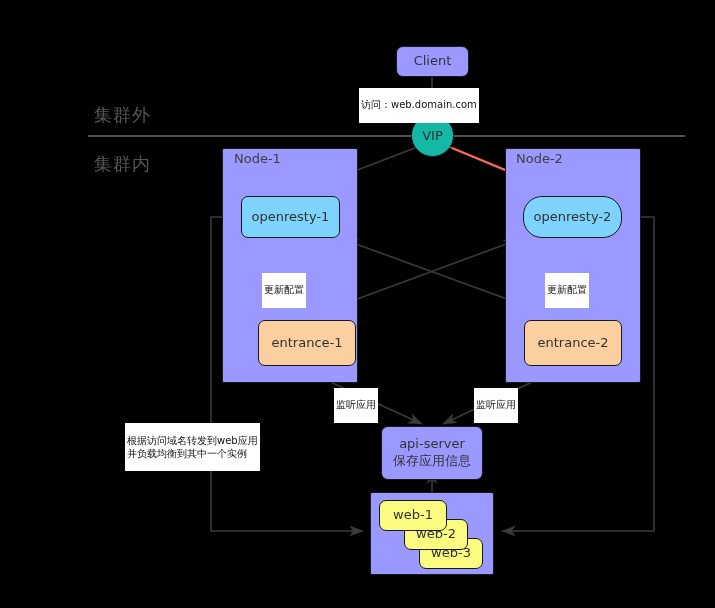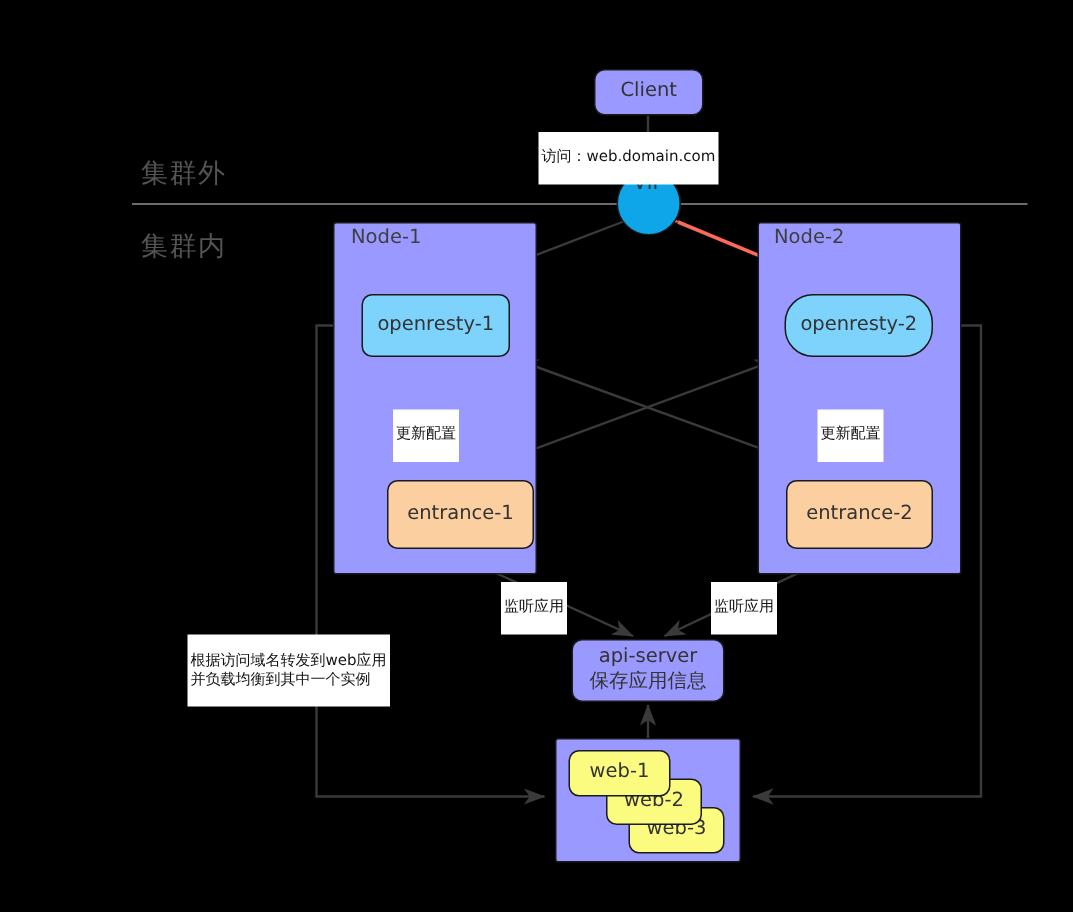--- a/index.html
+++ b/index.html
@@ -55,24 +55,25 @@
     border: 1.6px solid #1a1a1a;
     border-radius: 7px;
   }
   .box-purple { background: #9999ff; }
   .box-lightblue { background: #7dd3fc; }
   .box-orange { background: #fbcfa0; }
   .box-yellow { background: #fbfb80; }
   .circle {
     position: absolute;
     box-sizing: border-box;
-    background: #0ea5e9;
+    background: #14b8a6;
     border: 1.6px solid #1a1a1a;
     border-radius: 50%;
     display: flex;
+    align-items: center;
     justify-content: center;
     color: #333333;
     font-size: 13px;
   }
   .edge-label {
     position: absolute;
     background: #ffffff;
     color: #111111;
     font-size: 10px;
     line-height: 1.25;
@@ -161,21 +162,21 @@
   </div>
 
   <div class="node box box-orange" style="left:242px; top:320px; width:98px; height:46px;margin-left:16px;">
     <span>entrance-1</span>
   </div>
 
   <div class="node box box-orange" style="left:524px; top:320px; width:98px; height:46px;">
     <span>entrance-2</span>
   </div>
 
-  <div class="node box box-purple two-line" style="left:381px; top:426px; width:102px; height:42px; flex-direction:column;">
+  <div class="node box box-purple two-line" style="left:381px; top:426px; width:102px; height:54px; flex-direction:column;">
     <span>api-server</span>
     <span>保存应用信息</span>
   </div>
 
   <div class="node box box-yellow" style="left:379px; top:500px; width:68px; height:31px; z-index:5;">
     <span class="stack-label">web-1</span>
   </div>
 
   <div class="node box box-yellow" style="left:404px; top:519px; width:64px; height:31px; z-index:4;">
     <span class="stack-label">web-2</span>

